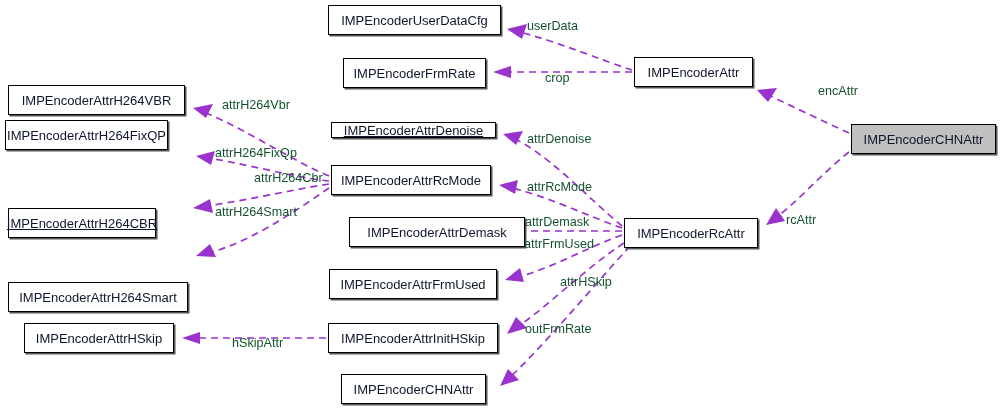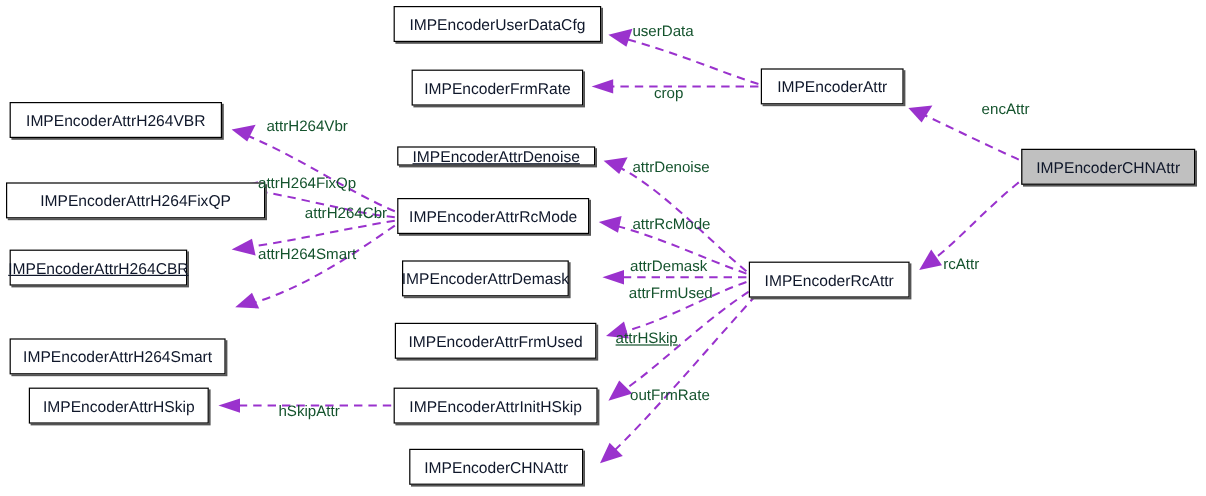--- a/index.html
+++ b/index.html
@@ -103,43 +103,43 @@
         <polygon points="500,386 508,369 519,380" fill="#9a32cd"></polygon>
       </g>
     </svg>
 
   <div id="node-layer">
       <div class="node" style="left: 328px; top: 5px; width: 173px; height: 30px;">IMPEncoderUserDataCfg</div>
       <div class="node" style="left: 343px; top: 58px; width: 143px; height: 30px;">IMPEncoderFrmRate</div>
       <div class="node" style="left: 8px; top: 85px; width: 177px; height: 30px;">IMPEncoderAttrH264VBR</div>
       <div class="node" style="left: 331px; top: 122px; width: 165px; height: 16px; text-decoration: underline;">IMPEncoderAttrDenoise</div>
       <div class="node highlight" style="left: 851px; top: 124px; width: 145px; height: 30px; background: rgb(192, 192, 192);">IMPEncoderCHNAttr</div>
-      <div class="node" style="left: 5px; top: 152px; width: 216px; height: 30px;">IMPEncoderAttrH264FixQP</div>
+      <div class="node" style="left: 5px; top: 120px; width: 163px; height: 30px;">IMPEncoderAttrH264FixQP</div>
       <div class="node" style="left: 331px; top: 165px; width: 160px; height: 30px;">IMPEncoderAttrRcMode</div>
       <div class="node" style="left: 634px; top: 57px; width: 119px; height: 30px;">IMPEncoderAttr</div>
       <div class="node" style="left: 8px; top: 208px; width: 148px; height: 30px; text-decoration: underline;">IMPEncoderAttrH264CBR</div>
-      <div class="node" style="left: 335px; top: 217px; width: 139px; height: 30px;">IMPEncoderAttrDemask</div>
+      <div class="node" style="left: 349px; top: 217px; width: 176px; height: 30px;">IMPEncoderAttrDemask</div>
       <div class="node" style="left: 624px; top: 218px; width: 134px; height: 30px;">IMPEncoderRcAttr</div>
       <div class="node" style="left: 8px; top: 242px; width: 180px; height: 30px; margin-top: 40px;">IMPEncoderAttrH264Smart</div>
       <div class="node" style="left: 329px; top: 269px; width: 168px; height: 30px;">IMPEncoderAttrFrmUsed</div>
       <div class="node" style="left: 24px; top: 323px; width: 150px; height: 30px;">IMPEncoderAttrHSkip</div>
       <div class="node" style="left: 328px; top: 323px; width: 170px; height: 30px;">IMPEncoderAttrInitHSkip</div>
       <div class="node" style="left: 341px; top: 374px; width: 145px; height: 30px;">IMPEncoderCHNAttr</div>
     </div>
   <div id="label-layer">
       <div class="edge-label" style="left: 527px; top: 20px;">userData</div>
       <div class="edge-label" style="left: 545px; top: 72px;">crop</div>
       <div class="edge-label" style="left: 222px; top: 99px;">attrH264Vbr</div>
       <div class="edge-label" style="left: 527px; top: 133px;">attrDenoise</div>
       <div class="edge-label" style="left: 787px; top: 85px; margin-left: 31px;">encAttr</div>
       <div class="edge-label" style="left: 215px; top: 147px;">attrH264FixQp</div>
       <div class="edge-label" style="left: 527px; top: 181px;">attrRcMode</div>
       <div class="edge-label" style="left: 222px; top: 172px; margin-left: 32px;">attrH264Cbr</div>
       <div class="edge-label" style="left: 786px; top: 166px; margin-top: 48px;">rcAttr</div>
       <div class="edge-label" style="left: 525px; top: 216px;">attrDemask</div>
       <div class="edge-label" style="left: 215px; top: 206px;">attrH264Smart</div>
       <div class="edge-label" style="left: 524px; top: 238px;">attrFrmUsed</div>
-      <div class="edge-label" style="left: 513px; top: 276px; text-decoration: underline;">attrHSkip</div>
+      <div class="edge-label" style="left: 560px; top: 276px;">attrHSkip</div>
       <div class="edge-label" style="left: 232px; top: 322px; margin-top: 15px;">hSkipAttr</div>
       <div class="edge-label" style="left: 525px; top: 323px;">outFrmRate</div>
     </div>
 
 </div>
 
 </body></html>

